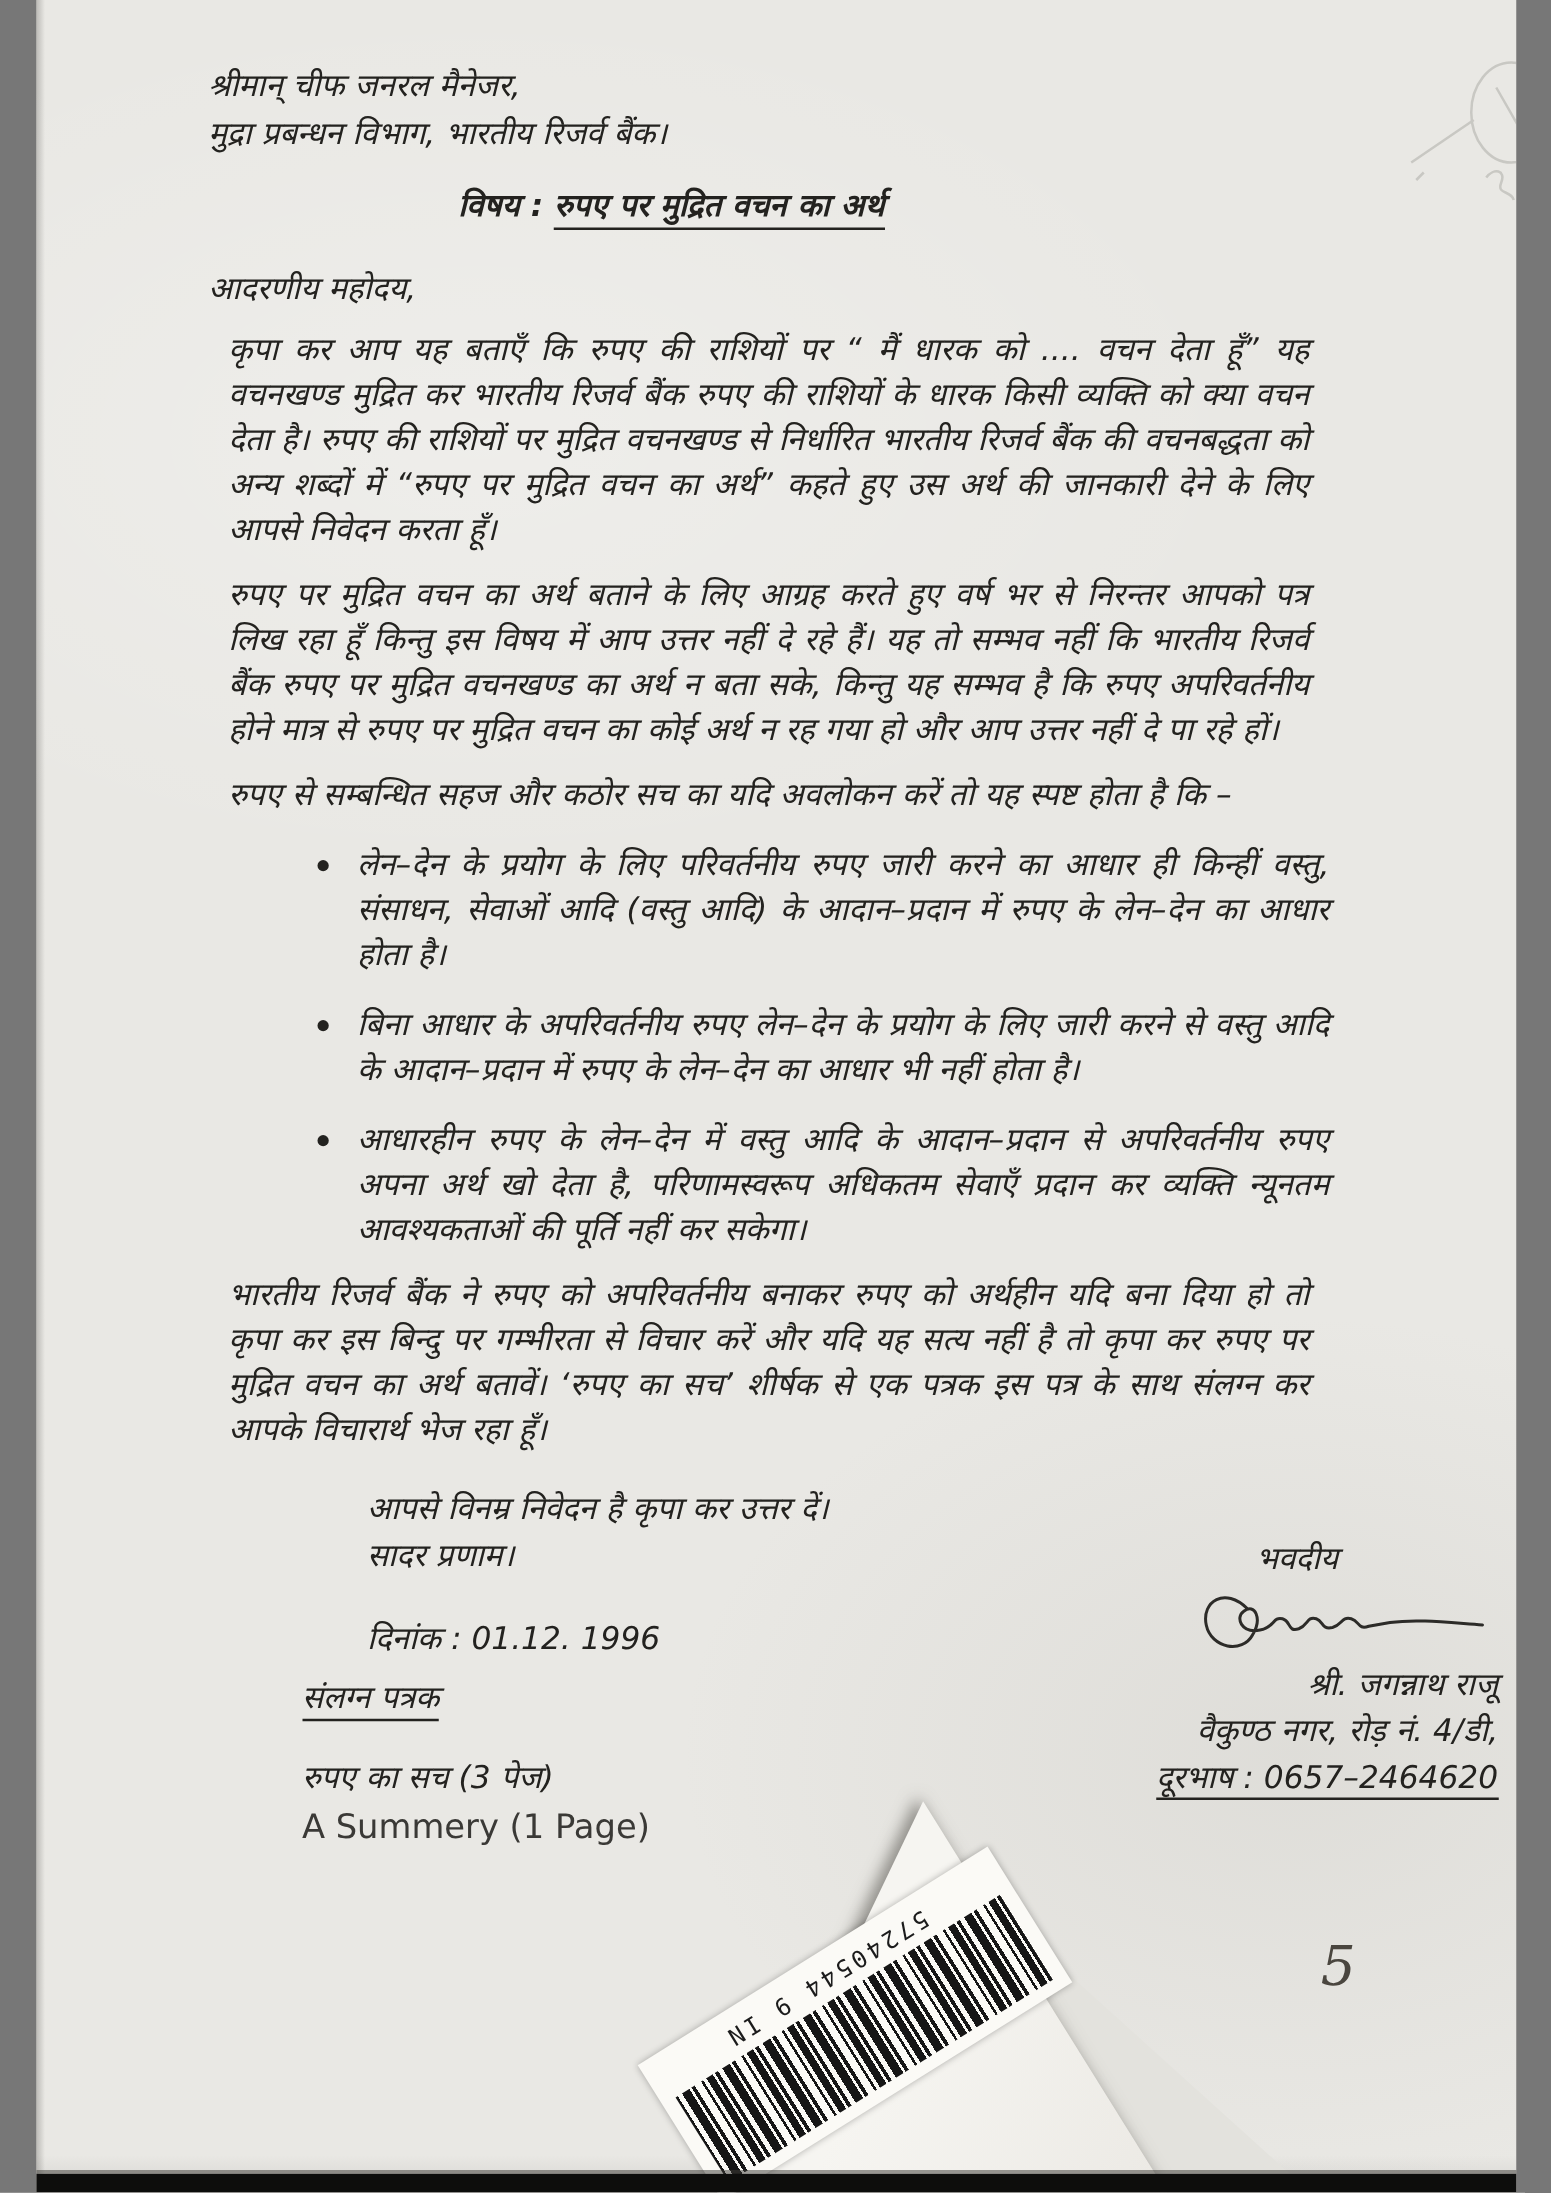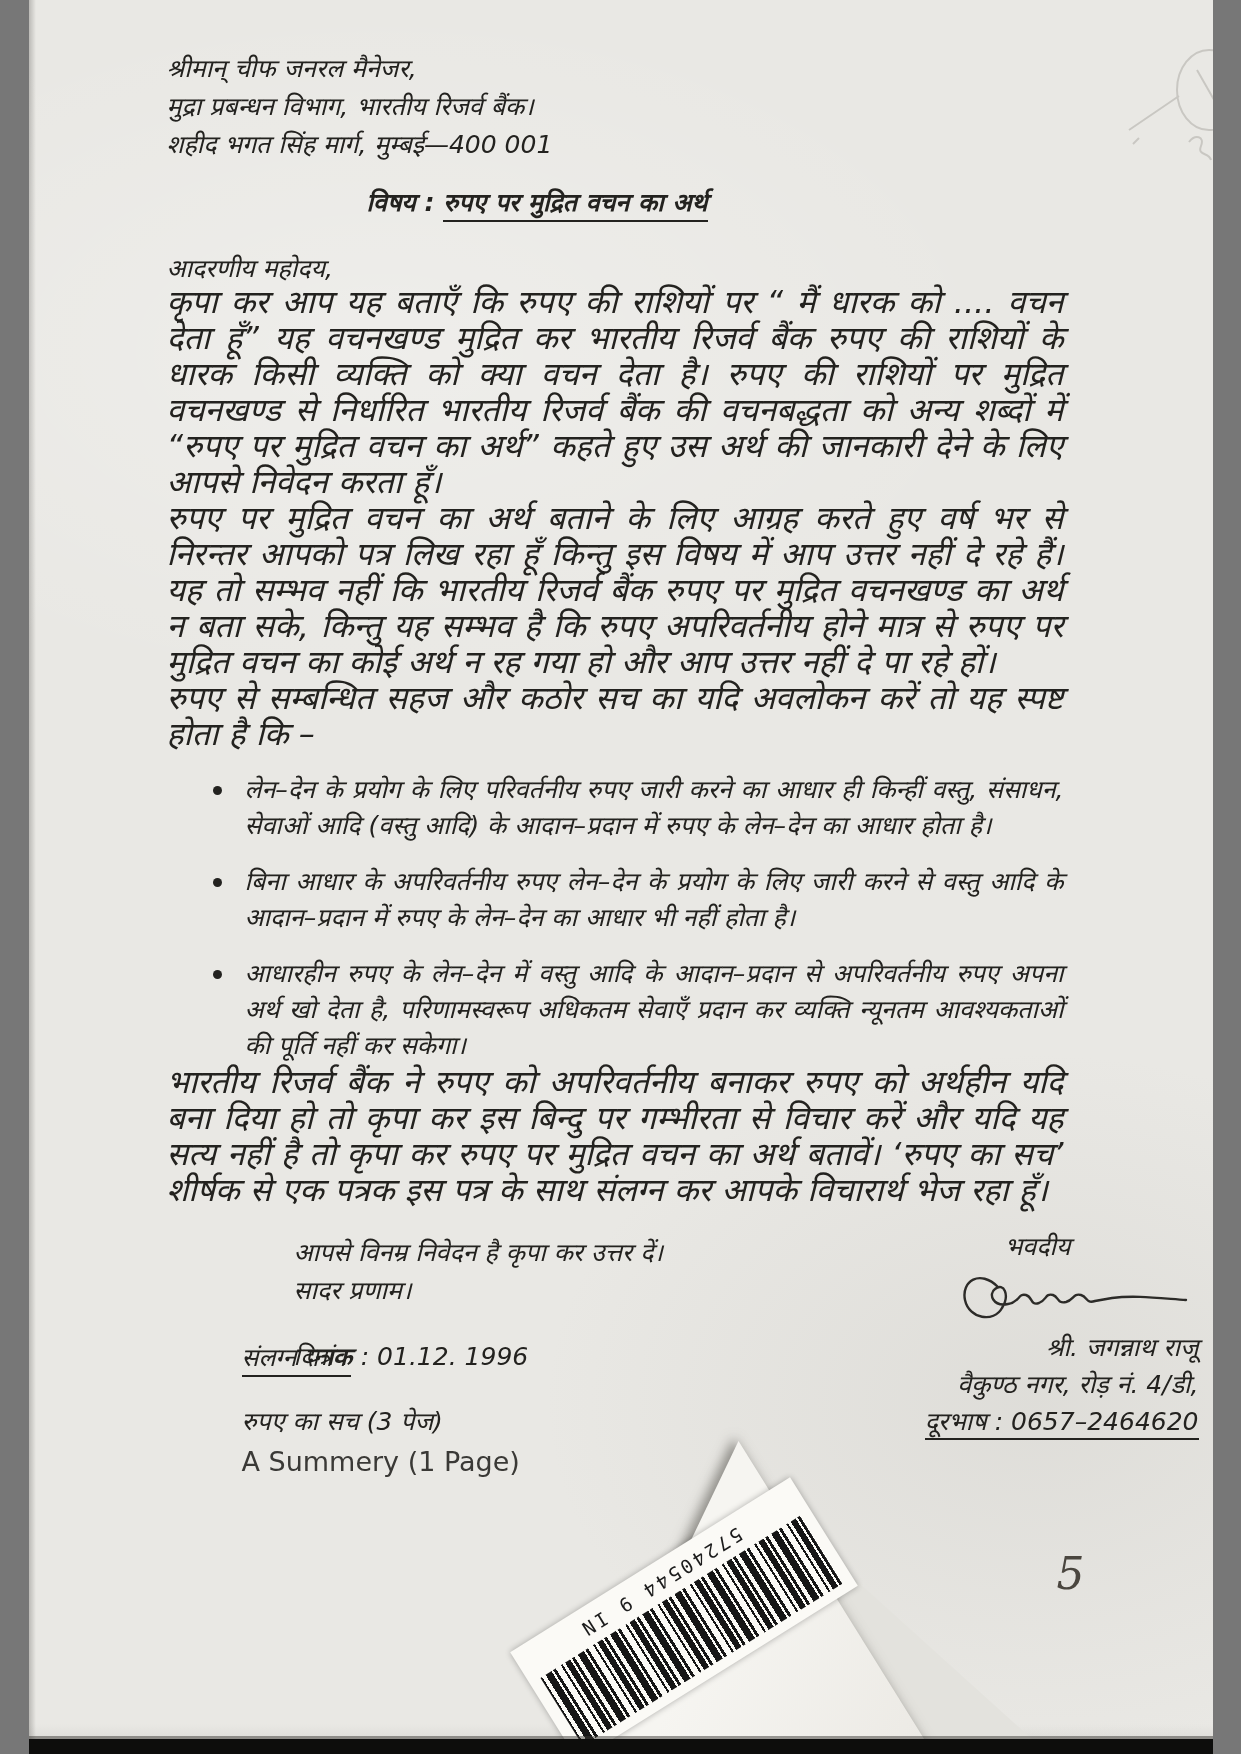--- a/index.html
+++ b/index.html
@@ -16,24 +16,24 @@
     overflow:hidden;
     font-family:"DejaVu Sans","Liberation Sans",sans-serif;
     color:#23221f;
     font-style:italic;
   }
   .letter{position:absolute;left:138px;top:50px;width:897px;}
   .recipient div{font-size:25px;line-height:38px;}
   .subject{margin:20px 0 0 200px;font-size:25px;font-weight:bold;}
   .subject .u{border-bottom:2px solid #23221f;padding-bottom:3px;}
   .salutation{margin-top:32px;font-size:25px;}
-  p.body{font-size:32px;line-height:36px;text-align:justify;margin:0;}
+  p.body{font-size:25px;line-height:36px;text-align:justify;margin:16px;}
   .p1{margin:26px 0 0 64px;}
   .p2,.p3,.p4{margin:22px 0 0 30px;}
-  .bullets{margin:14px 0 0 78px;padding:0;}
+  .bullets{margin:14px 0 0 119px;padding:0;}
   .bullets .bullet{position:relative;font-size:25px;line-height:36px;text-align:justify;margin-top:20px;}
   .bullets .bullet::before{content:"";position:absolute;left:-32px;top:14px;width:9px;height:9px;border-radius:50%;background:#23221f;}
   .p4{margin-top:34px;}
   .closing{margin:26px 0 0 127px;font-size:25px;line-height:38px;}
   .dateline{margin:28px 0 0 127px;font-size:25px;}
   .sender{position:absolute;left:745px;top:1228px;width:425px;text-align:right;font-size:25px;line-height:37px;}
   .sender .valediction{padding-right:128px;}
   .sender .sig{padding-right:6px;margin:2px 0 -6px 0;}
   .sender .phone .u{border-bottom:2px solid #23221f;padding-bottom:2px;}
   .enclosure{position:absolute;left:213px;top:1340px;font-size:25px;line-height:36px;}
@@ -73,21 +73,20 @@
   <svg class="pencil" width="190" height="150" viewBox="0 0 190 150">
     <ellipse cx="140" cy="60" rx="32" ry="40" fill="none" stroke="#8e8c86" stroke-width="2"></ellipse>
     <path d="M128 40 L152 82 M60 100 L110 66 M70 108 L64 114 M120 112 c6 -8 16 -6 12 4 c-4 10 8 6 10 14" fill="none" stroke="#8e8c86" stroke-width="2"></path>
   </svg>
 
   <div class="letter">
 
     <div class="recipient">
       <div>श्रीमान् चीफ जनरल मैनेजर,</div>
       <div>मुद्रा प्रबन्धन विभाग, भारतीय रिजर्व बैंक।</div>
-      <div>शहीद भगत सिंह मार्ग, मुम्बई—400 001</div>
     </div>
 
     <div class="subject"><span>विषय : </span><span class="u">रुपए पर मुद्रित वचन का अर्थ</span></div>
 
     <div class="salutation">आदरणीय महोदय,</div>
 
     <p class="body p1">कृपा कर आप यह बताएँ कि रुपए की राशियों पर “ मैं धारक को .... वचन देता हूँ” यह वचनखण्ड मुद्रित कर भारतीय रिजर्व बैंक रुपए की राशियों के धारक किसी व्यक्ति को क्या वचन देता है।  रुपए की राशियों पर मुद्रित वचनखण्ड से निर्धारित भारतीय रिजर्व बैंक की वचनबद्धता को अन्य शब्दों में “रुपए पर मुद्रित वचन का अर्थ” कहते हुए उस अर्थ की जानकारी देने के लिए आपसे निवेदन करता हूँ।</p>
     <p class="body p2">रुपए पर मुद्रित वचन का अर्थ बताने के लिए आग्रह करते हुए वर्ष भर से निरन्तर आपको पत्र लिख रहा हूँ किन्तु इस विषय में आप उत्तर नहीं दे रहे हैं।  यह तो सम्भव नहीं कि भारतीय रिजर्व बैंक रुपए पर मुद्रित वचनखण्ड का अर्थ न बता सके, किन्तु यह सम्भव है कि रुपए अपरिवर्तनीय होने मात्र से रुपए पर मुद्रित वचन का कोई अर्थ न रह गया हो और आप उत्तर नहीं दे पा रहे हों।</p>
     <p class="body p3">रुपए से सम्बन्धित सहज और कठोर सच का यदि अवलोकन करें तो यह स्पष्ट होता है कि –</p>
 

